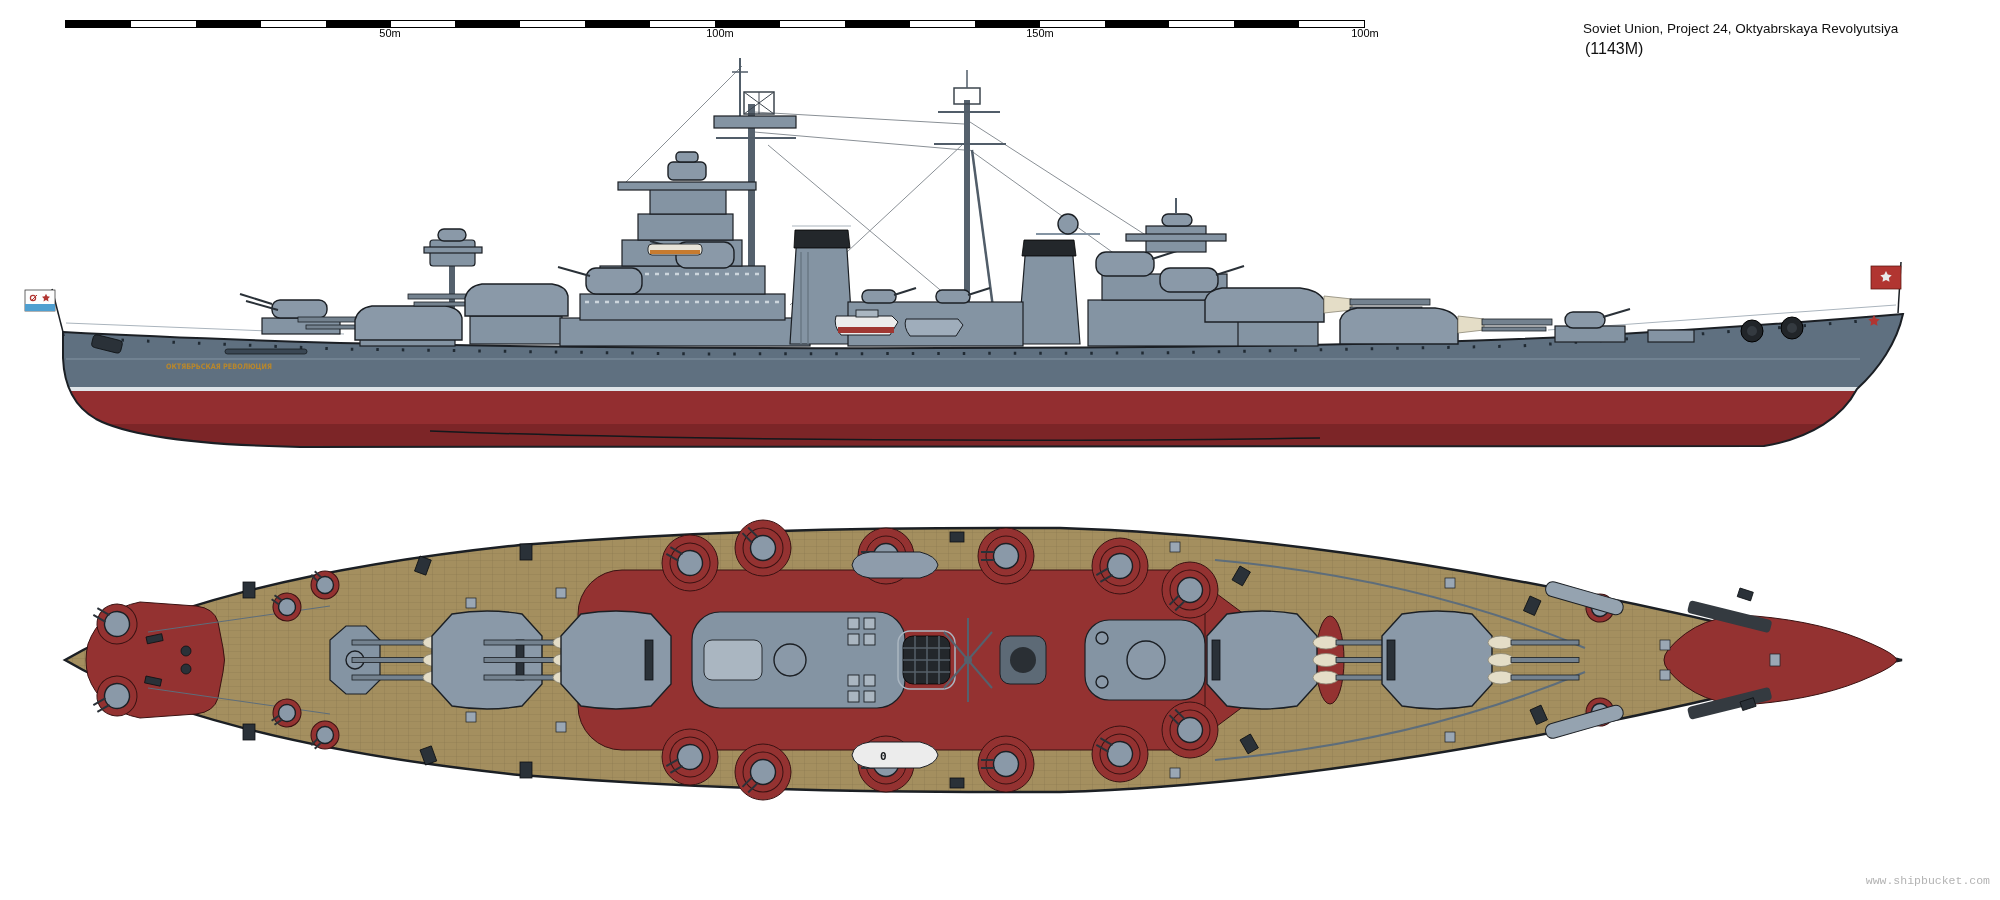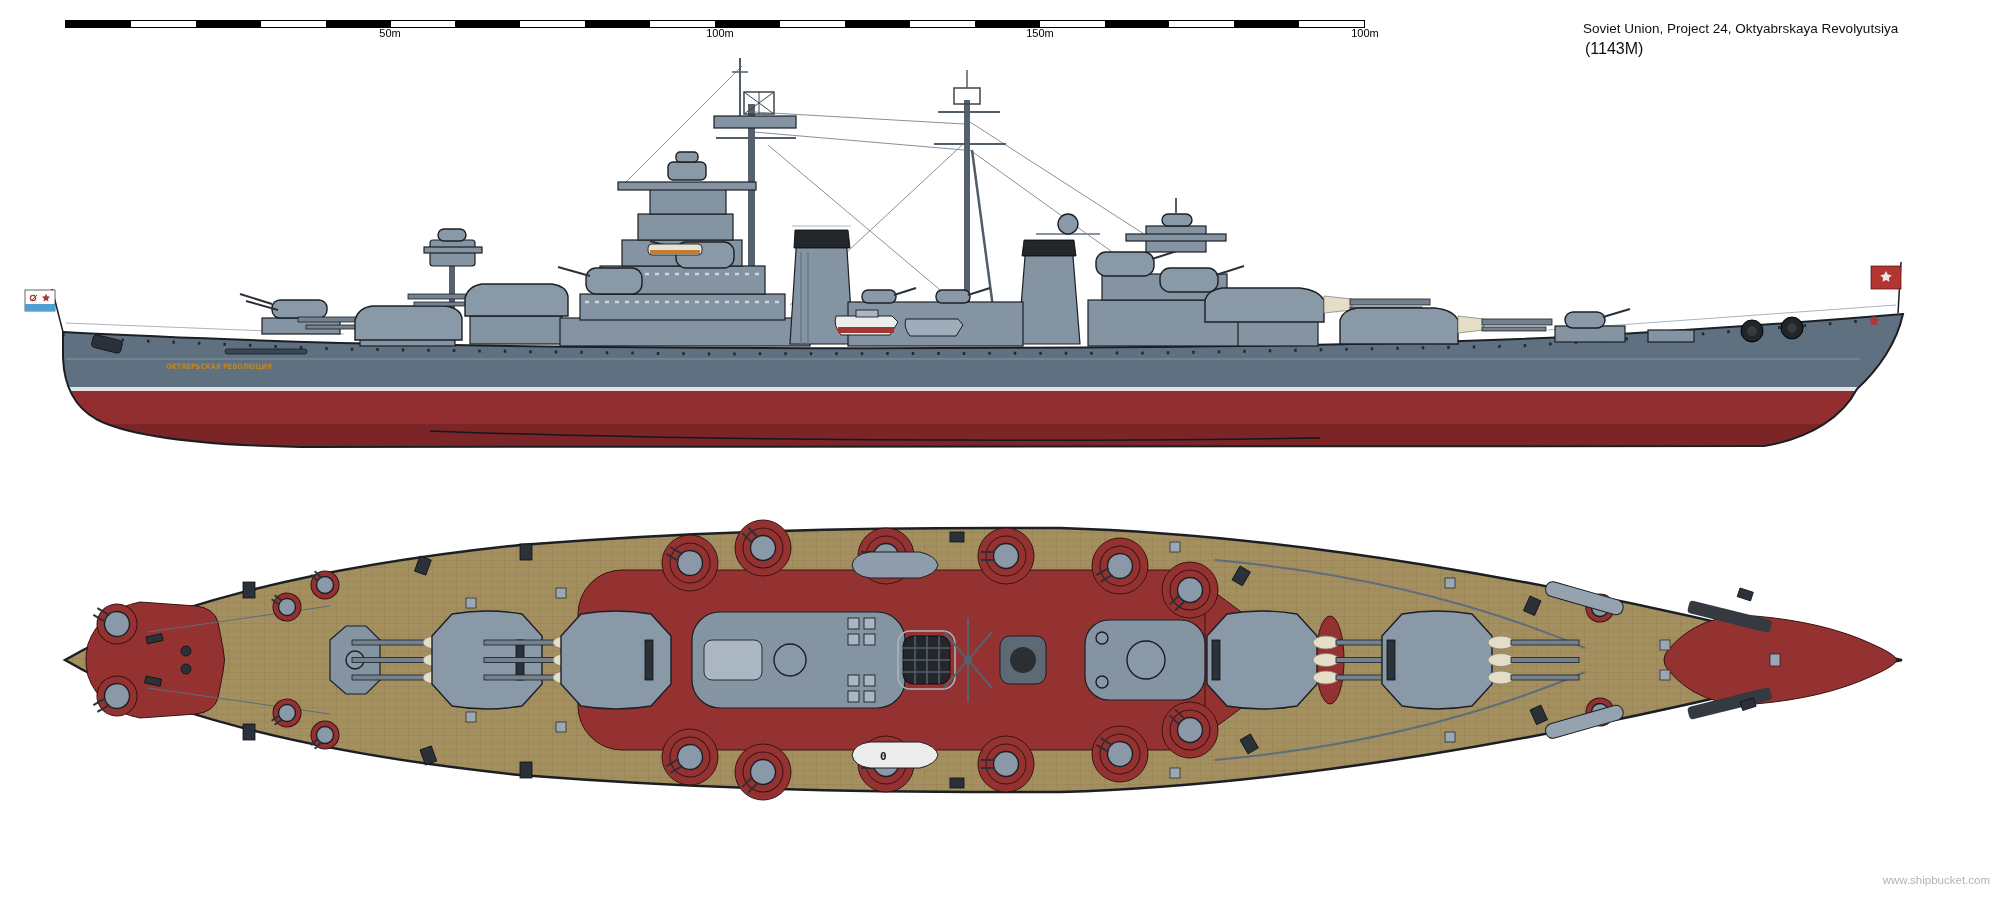--- a/index.html
+++ b/index.html
@@ -7,21 +7,21 @@
           font-family:"Liberation Sans", sans-serif;}
   
   .sbtrack{position:absolute;left:65px;top:20px;width:1300px;height:8px;border:1px solid #000;
            box-sizing:border-box;display:flex;}
   .seg{flex:1;} .seg.b{background:#000;} .seg.w{background:#fff;}
   .tick{position:absolute;top:27px;transform:translateX(-50%);font-size:11px;color:#000;white-space:nowrap;}
   .ticks{position:absolute;left:0;top:0;}
   
   .title{position:absolute;left:1583px;top:21px;font-size:13.5px;color:#101010;white-space:nowrap;text-align:center;}
   .subtitle{position:absolute;left:1585px;top:40px;font-size:16px;color:#101010;}
-  .watermark{position:absolute;right:10px;top:874px;font-size:11.5px;color:var(--watermark,#b3b3b3);}
+  .watermark{position:absolute;right:10px;top:874px;font-size:11.5px;color:var(--watermark,#b3b3b3);font-family:Liberation Mono, monospace;}
   
   svg{position:absolute;left:0;top:0;}
   .hull{fill:var(--hull-gray,#5f7080);}
   .red{fill:var(--hull-red,#932e30);}
   .red2{fill:var(--hull-red-dark,#7c2527);}
   .wl{fill:var(--waterline-white,#dfe5e9);}
   .out{fill:none;stroke:var(--ink,#1b1f24);stroke-width:2;}
   .ss{fill:var(--superstructure,#8494a3);stroke:var(--ink,#1b1f24);stroke-width:1.2;}
   .ssl{fill:var(--superstructure-light,#aab6c1);stroke:var(--ink,#1b1f24);stroke-width:0.9;}
   .tg{fill:var(--turret-gray,#8a99a8);stroke:var(--ink,#1b1f24);stroke-width:1.4;}

